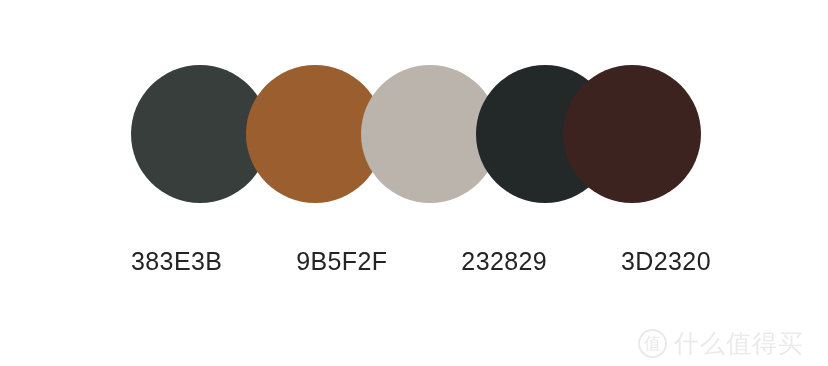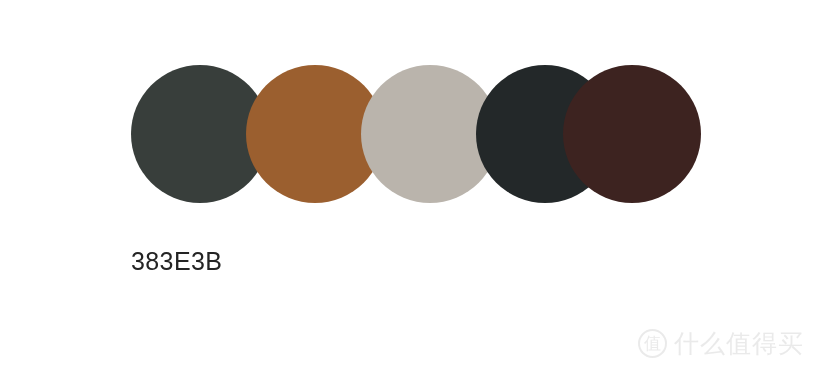--- a/index.html
+++ b/index.html
@@ -106,20 +106,23 @@
   <div id="swatch-strip">
     <span class="swatch-circle" style="left: 0px; z-index: 1; background-color: rgb(56, 62, 59);"></span>
     <span class="swatch-circle" style="left: 115px; z-index: 2; background-color: rgb(155, 95, 47);"></span>
     <span class="swatch-circle" style="left: 230px; z-index: 3; background-color: rgb(186, 180, 172);"></span>
     <span class="swatch-circle" style="left: 345px; z-index: 4; background-color: rgb(35, 40, 41);"></span>
     <span class="swatch-circle" style="left: 432px; z-index: 5; background-color: rgb(61, 35, 32);"></span>
   </div>
 
   <div id="hex-label-row">
     <span class="hex-label">383E3B</span>
+    <span class="hex-label">9B5F2F</span>
+    <span class="hex-label">232829</span>
+    <span class="hex-label">3D2320</span>
   </div>
 
   <div id="watermark">
     <span id="watermark-logo-icon" style="color: rgb(233, 233, 233); border-color: rgb(233, 233, 233);">值</span>
     <span id="watermark-text" style="color: rgb(233, 233, 233);">什么值得买</span>
   </div>
 
 </div>
 
 </body></html>

